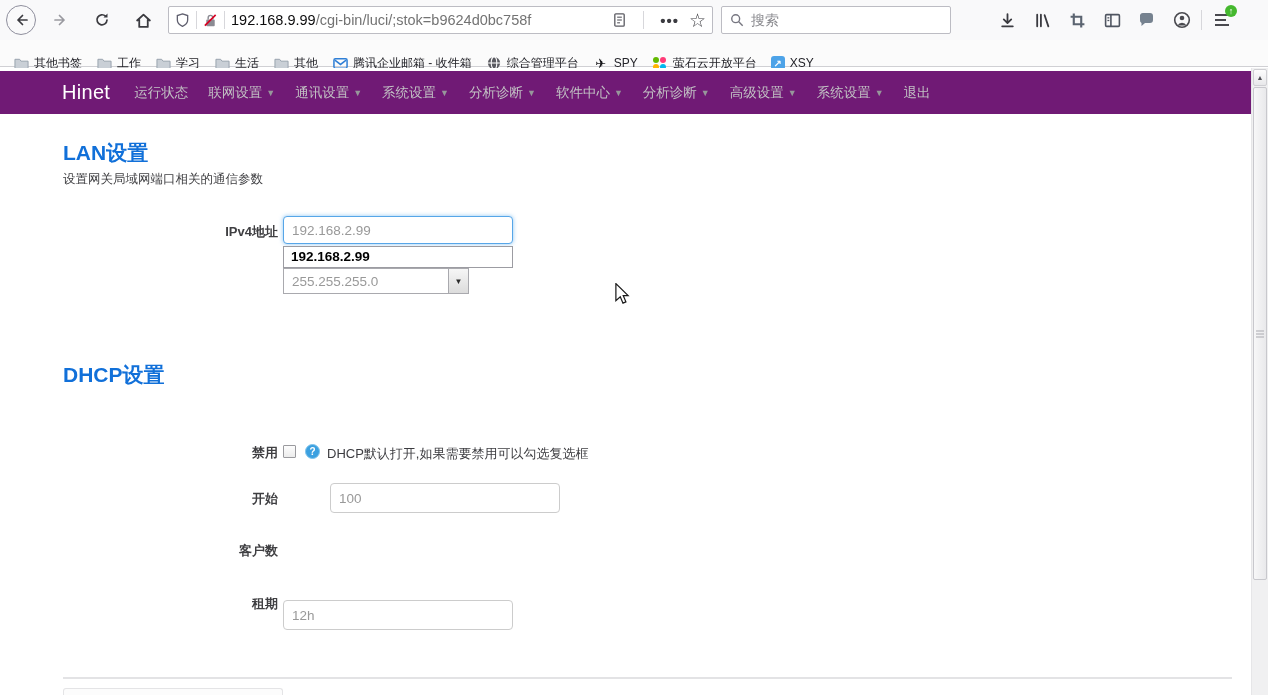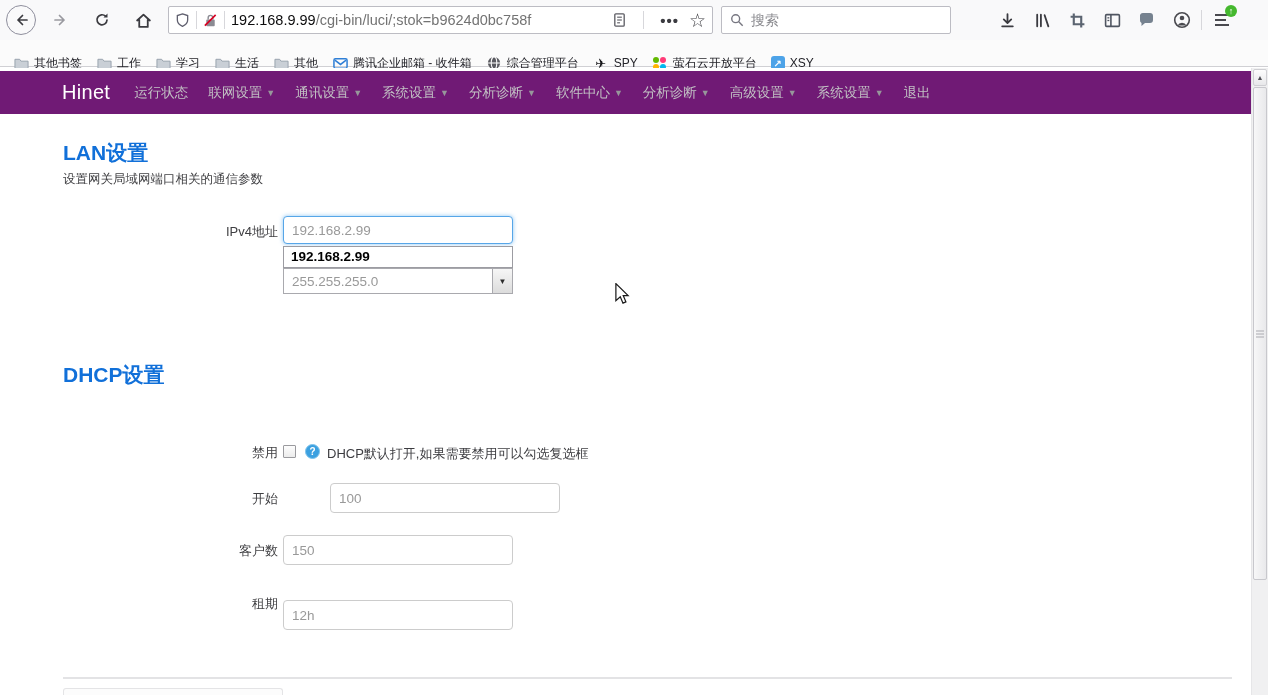--- a/index.html
+++ b/index.html
@@ -56,30 +56,30 @@
 
   .site-nav { position:absolute; top:3px; left:0; right:0; height:43px; background:#701a75;
               display:flex; align-items:center; }
   .brand { color:#fff; font-size:20px; margin-left:62px; margin-right:14px; letter-spacing:.3px; }
   .nav-item { color:#c2c2c4; font-size:13.5px; padding:0 7px; margin:0 3px; display:flex; align-items:center; gap:4px; cursor:default; }
   .caret { font-size:9px; color:#97979b; }
 
   .page-title { position:absolute; left:63px; color:#1170d9; font-size:21px; font-weight:bold; }
   .page-sub { position:absolute; left:63px; color:#3f3f42; font-size:12.5px; }
 
-  .f-label { position:absolute; left:0; width:278px; text-align:right; font-size:13px; color:#3f3f42; }
+  .f-label { position:absolute; left:0; width:278px; text-align:right; font-size:13px; color:#3f3f42;font-weight:bold; }
   .f-input { position:absolute; left:283px; width:230px; height:28px; border:1px solid #ccc; border-radius:4px;
              padding:0 8px; font-size:13.5px; color:#999; background:#fff; outline:none;
              font-family:"Liberation Sans","DejaVu Sans",sans-serif; }
   .f-input.focused { border-color:#57a6e8; box-shadow:0 0 4px rgba(82,168,236,.65); }
 
   .suggest { position:absolute; left:283px; width:230px; height:22px; background:#fff; border:1px solid #9c9ca2;
              font-size:13.5px; font-weight:bold; color:#000; line-height:20px; padding:0 7px; z-index:5; }
 
-  .selectbox { position:absolute; left:283px; width:230px; height:26px; border:1px solid #a9a9ae; background:#fff;
+  .selectbox { position:absolute; left:283px; width:186px; height:26px; border:1px solid #a9a9ae; background:#fff;
                display:flex; align-items:center; }
   .selectbox .val { flex:1; font-size:13.5px; color:#999; padding:0 8px; }
   .select-arrow { width:20px; height:24px; border-left:1px solid #a9a9ae;
                   background:linear-gradient(#f6f6f6,#dcdcdc); display:flex; align-items:center; justify-content:center;
                   font-size:8px; color:#2b2b2b; }
 
   .chk { position:absolute; left:283px; width:13px; height:13px; appearance:none; -webkit-appearance:none;
          border:1px solid #9a9a9e; background:linear-gradient(#fdfdfd,#ececec); border-radius:1px; }
   .help-ic { position:absolute; left:305px; width:15px; height:15px; border-radius:50%;
              background:#3ba0e0; border:1px solid #7ec3ec; color:#fff; font-size:10px; font-weight:bold;
@@ -359,21 +359,20 @@
 
   <div class="f-label" style="top:376px">禁用</div>
   <input class="chk" style="top: 377px;" type="checkbox">
   <span class="help-ic" style="top:376px">?</span>
   <div class="help-text" style="top:377px">DHCP默认打开,如果需要禁用可以勾选复选框</div>
 
   <div class="f-label" style="top:422px">开始</div>
   <input class="f-input" style="top: 415px; height: 30px; margin-left: 47px;" type="text" value="100">
 
   <div class="f-label" style="top:474px">客户数</div>
-  <input class="f-input" style="top: 467px; height: 30px;" type="text" value="150">
 
   <div class="f-label" style="top:527px">租期</div>
   <input class="f-input" style="top: 520px; height: 30px; margin-top: 12px;" type="text" value="12h">
 
   <div class="divider" style="top:609px"></div>
   <div class="partial-box" style="top:620px"></div>
 
   <div class="scrollbar">
     <div class="sb-up">
         <span>▲</span>

